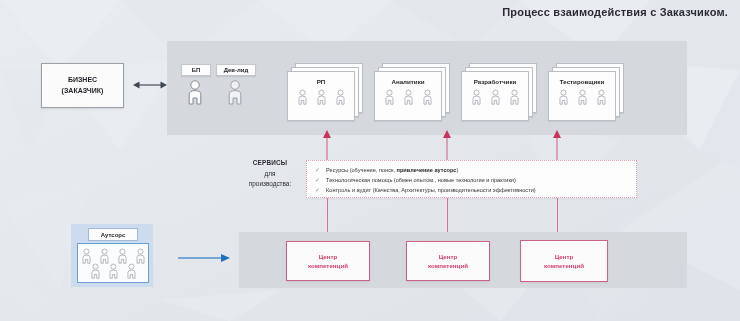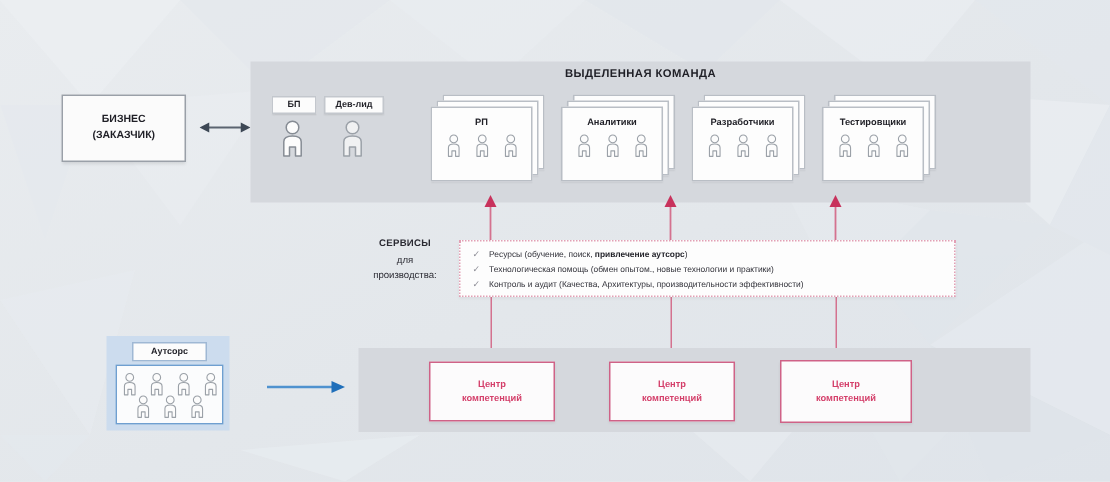--- a/index.html
+++ b/index.html
@@ -153,34 +153,34 @@
     <polygon points="0,200 90,180 60,290" fill="#e8ecf0"></polygon>
     <polygon points="0,290 60,290 30,321" fill="#e4e9ee"></polygon>
     <polygon points="160,300 280,290 230,321" fill="#eaeef2"></polygon>
     <polygon points="700,150 740,70 740,170" fill="#e4e9ef"></polygon>
     <polygon points="520,120 620,140 560,200" fill="#e7ebf0"></polygon>
   </g>
 </svg>
 
 <div class="stage">
 
+  <div class="title">Процесс взаимодействия с Заказчиком.</div>
 
   <div class="biz-box">
     <span>БИЗНЕС</span>
     <span>(ЗАКАЗЧИК)</span>
   </div>
 
   <svg class="dbl-arrow" viewBox="0 0 34 14">
     <line x1="5" y1="7" x2="29" y2="7" stroke="#5b6470" stroke-width="1.4"></line>
     <polygon points="0,7 6.5,3.6 6.5,10.4" fill="#3d4855"></polygon>
     <polygon points="34,7 27.5,3.6 27.5,10.4" fill="#3d4855"></polygon>
   </svg>
 
   <div class="team-panel"></div>
-  <div class="team-title">ВЫДЕЛЕННАЯ КОМАНДА</div>
 
   <div class="role-tag" style="left:181px;top:64px;width:28px;">БП</div>
   <svg class="solo-person" style="left:186px;top:80px;" width="18" height="26" viewBox="0 0 18 26">
     <circle cx="9" cy="5" r="4.2" fill="#fcfcfc" stroke="#868c94" stroke-width="1"></circle>
     <path d="M3.2 24 L3.2 14.5 Q3.2 10.6 9 10.6 Q14.8 10.6 14.8 14.5 L14.8 24 L11 24 L11 18 L7 18 L7 24 Z" fill="#fcfcfc" stroke="#868c94" stroke-width="1" stroke-linejoin="round"></path>
   </svg>
 
   <div class="role-tag" style="left:216px;top:64px;width:38px;">Дев-лид</div>
   <svg class="solo-person" style="left:226px;top:80px;" width="18" height="26" viewBox="0 0 18 26">
     <circle cx="9" cy="5" r="4.2" fill="#f0f1f2" stroke="#9ba1a8" stroke-width="1"></circle>

